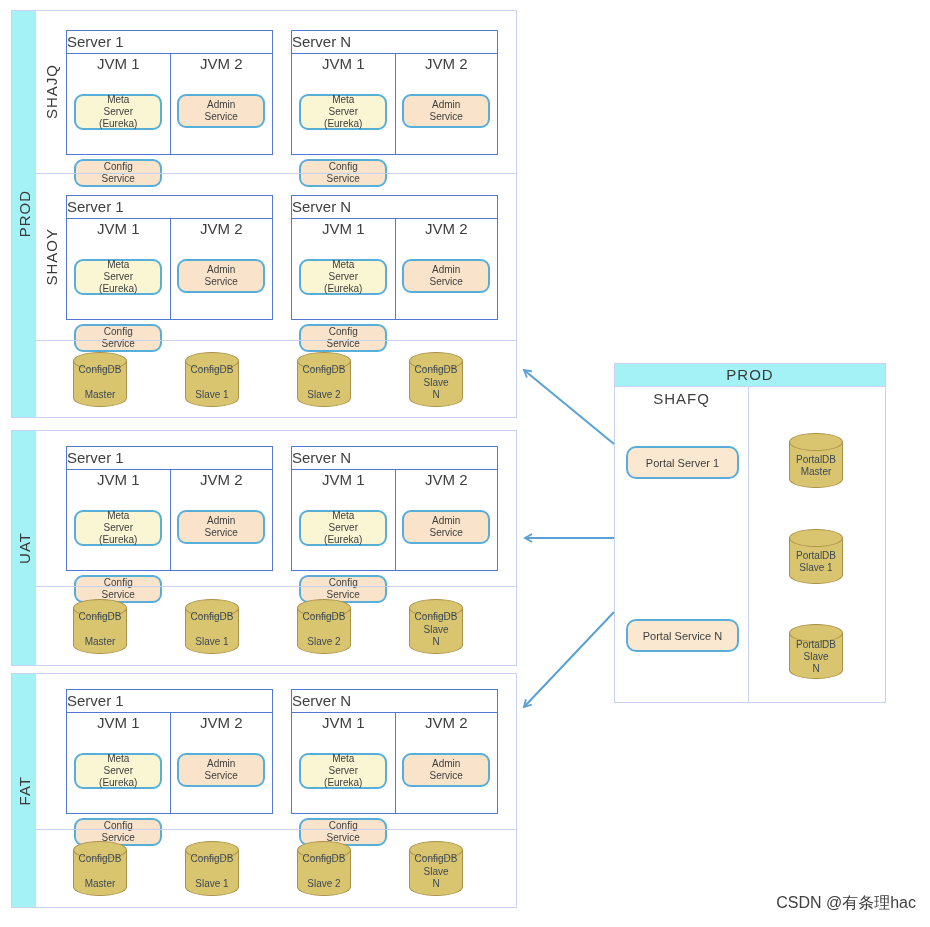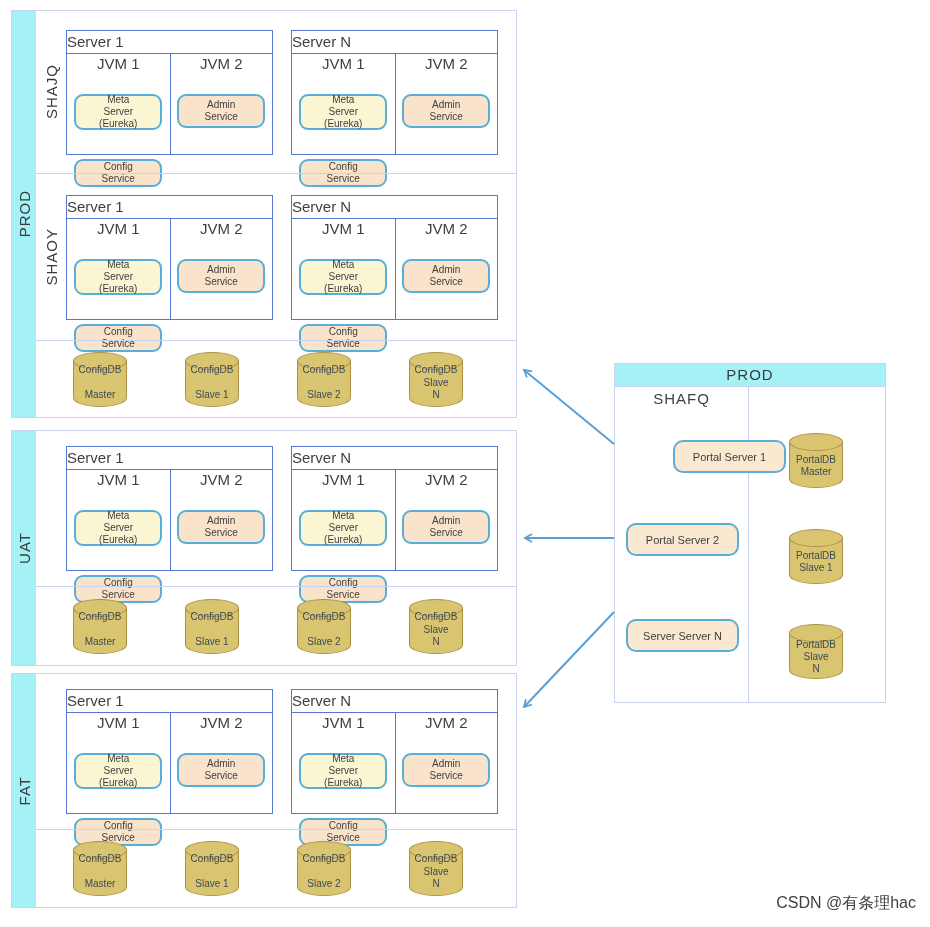--- a/index.html
+++ b/index.html
@@ -279,23 +279,22 @@
       </div>
     </div>
   </div>
 </div>
 
 <div class="portal">
   <div class="portal-header">PROD</div>
   <div class="portal-body">
     <div class="portal-left">
       <div class="portal-name">SHAFQ</div>
-      <div class="pbtn" style="top:53px;margin-left:47px;">Portal Server 1</div>
-      <div class="pbtn" style="top:136px;">Portal Server 2</div>
-      <div class="pbtn" style="top:232px;">Server Server N</div>
+      <div class="pbtn" style="top:59px;">Portal Server 1</div>
+      <div class="pbtn" style="top:232px;">Portal Service N</div>
     </div>
     <div class="portal-right">
       <div class="cyl tight" style="top:55px;">
         <span>PortalDB</span>
         <span>Master</span>
       </div>
       <div class="cyl tight" style="top:151px;">
         <span>PortalDB</span>
         <span>Slave 1</span>
       </div>

